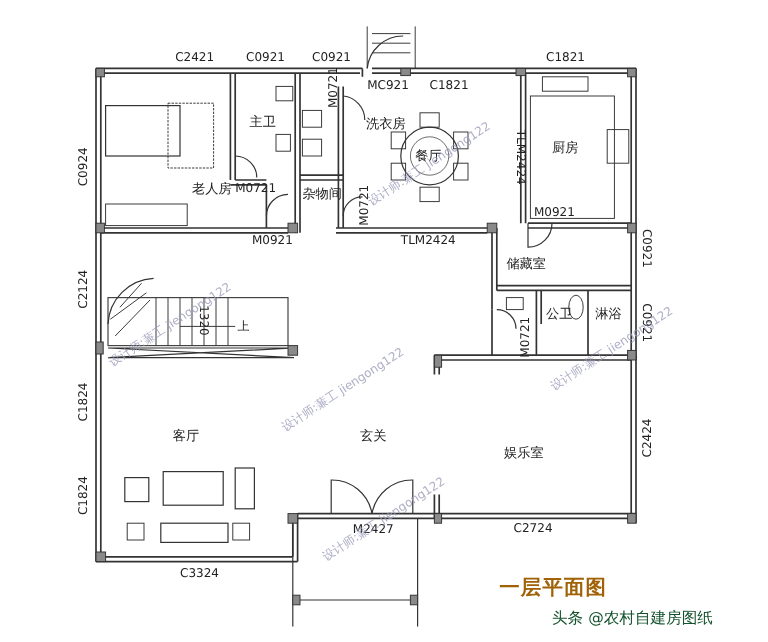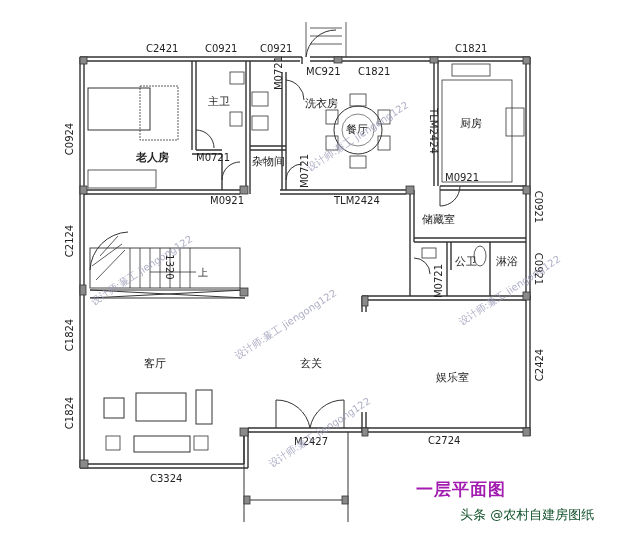--- a/index.html
+++ b/index.html
@@ -3,21 +3,21 @@
 <meta charset="utf-8">
 <style>
   html, body { margin:0; padding:0; background:#ffffff; }
   body { width:640px; height:535px; position:relative; overflow:hidden;
          font-family: "DejaVu Sans", "Liberation Sans", sans-serif; color:#1a1a1a; }
   svg { position:absolute; left:0; top:0; }
   .lbl { position:absolute; font-size:10px; color:#222; white-space:nowrap; line-height:1; }
   .room { position:absolute; font-size:11px; color:#222; white-space:nowrap; line-height:1; }
   .vert { transform: rotate(-90deg); transform-origin: center center; }
   .vert-cw { transform: rotate(90deg); transform-origin: center center; }
-  .title { position:absolute; font-size:17px; font-weight:bold; color:#a21caf; letter-spacing:1px; }
+  .title { position:absolute; font-size:17px; font-weight:bold; color:#a16207; letter-spacing:1px; }
   .credit { position:absolute; font-size:13px; color:#14532d; }
   .wm { position:absolute; font-size:10px; color:#9a9ab8; transform: rotate(-33deg); transform-origin: left center; white-space:nowrap; opacity:0.8; }
 </style>
 </head>
 <body>
 
 <svg width="640" height="535" viewBox="0 0 640 535">
   <g fill="none" stroke="#333" stroke-width="1.4">
 
     <path d="M80 57 H302 M82 61 H300"></path>
@@ -159,32 +159,32 @@
 <span class="lbl vert" style="left:262px;top:68px;">M0721</span>
 <span class="lbl" style="left:196px;top:153px;">M0721</span>
 <span class="lbl vert" style="left:288px;top:166px;">M0721</span>
 <span class="lbl vert" style="left:422px;top:276px;">M0721</span>
 <span class="lbl" style="left:210px;top:196px;">M0921</span>
 <span class="lbl" style="left:445px;top:173px;">M0921</span>
 <span class="lbl vert-cw" style="left:410px;top:126px;">TLM2424</span>
 <span class="lbl" style="left:334px;top:196px;">TLM2424</span>
 <span class="lbl" style="left:294px;top:437px;text-align:center;">M2427</span>
 
-<span class="room" style="left:136px;top:152px;font-weight:bold;">老人房</span>
+<span class="room" style="left:160px;top:152px;">老人房</span>
 <span class="room" style="left:208px;top:96px;">主卫</span>
 <span class="room" style="left:260px;top:98px;margin-left:45px;">洗衣房</span>
 <span class="room" style="left:252px;top:156px;">杂物间</span>
 <span class="room" style="left:346px;top:124px;">餐厅</span>
 <span class="room" style="left:460px;top:118px;">厨房</span>
 <span class="room" style="left:422px;top:214px;">储藏室</span>
 <span class="room" style="left:455px;top:256px;">公卫</span>
 <span class="room" style="left:496px;top:256px;">淋浴</span>
 <span class="room" style="left:144px;top:358px;">客厅</span>
 <span class="room" style="left:300px;top:358px;">玄关</span>
-<span class="room" style="left:436px;top:372px;">娱乐室</span>
+<span class="room" style="left:420px;top:372px;">娱乐室</span>
 
 <span class="lbl vert-cw" style="left:156px;top:262px;">1320</span>
 <span class="lbl" style="left:198px;top:268px;">上</span>
 
 <span class="wm" style="left:92px;top:296px;">设计师:蒹工 jiengong122</span>
 <span class="wm" style="left:236px;top:350px;">设计师:蒹工 jiengong122</span>
 <span class="wm" style="left:308px;top:162px;">设计师:蒹工 jiengong122</span>
 <span class="wm" style="left:460px;top:316px;">设计师:蒹工 jiengong122</span>
 <span class="wm" style="left:270px;top:458px;">设计师:蒹工 jiengong122</span>
 

